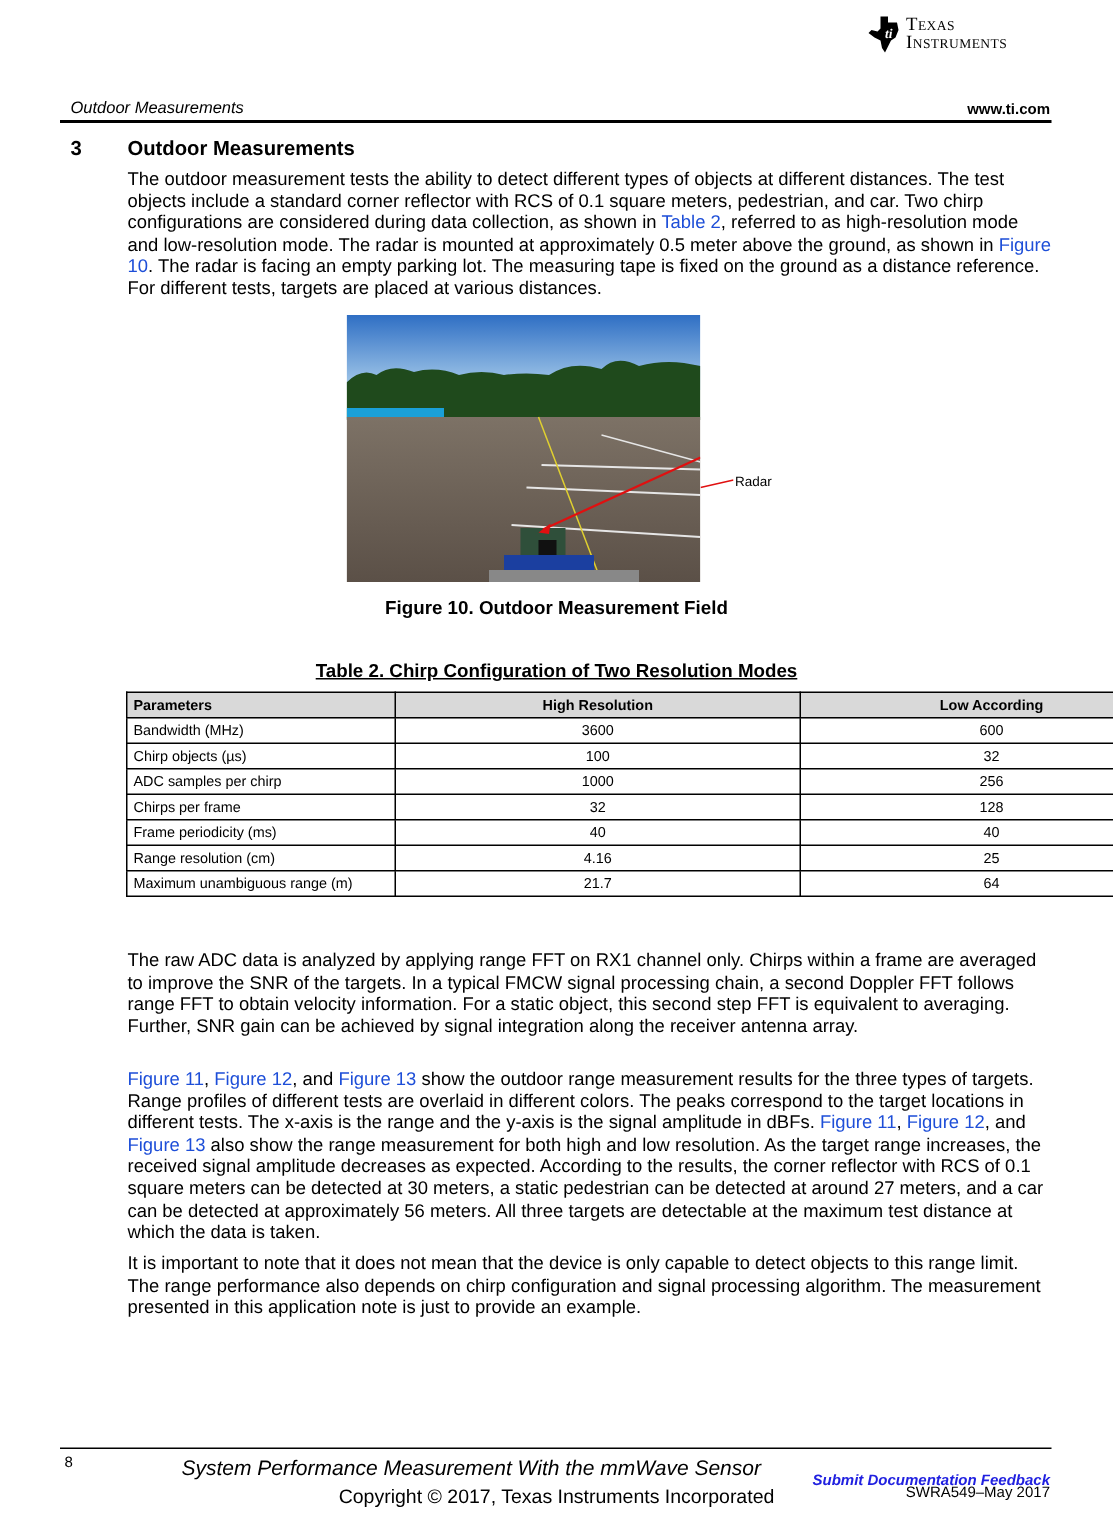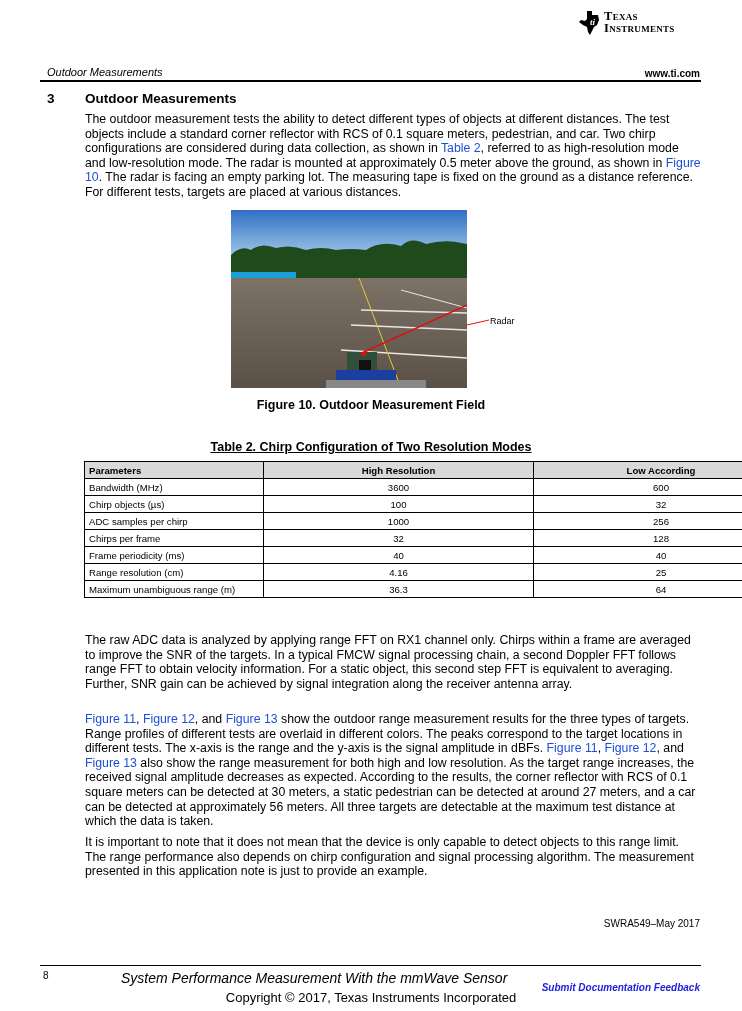--- a/index.html
+++ b/index.html
@@ -1,41 +1,41 @@
 <!DOCTYPE html>
 <html><head>
 <meta charset="utf-8">
 <style>
   html, body { margin:0; padding:0; background:#fff; }
   body { width:742px; height:1011px; position:relative; overflow:hidden;
          font-family:"Liberation Sans", sans-serif; color:#000; }
   .abs { position:absolute; }
   .logo { left:578px; top:10px; width:130px; height:30px; }
   .logo-text { position:absolute; left:26px; top:0px; font-family:"Liberation Serif", serif;
-               font-size:12.5px; line-height:12px; letter-spacing:0.3px; font-variant:small-caps; font-weight:bold; }
+               font-size:12.5px; line-height:12px; letter-spacing:0.3px; font-variant:small-caps; font-weight:normal; }
   .hdr-left { left:47px; top:66px; font-size:11px; font-style:italic; }
   .hdr-right { right:42px; top:68px; font-size:10px; font-weight:bold; }
   .hdr-rule { left:40px; top:80px; width:661px; height:2px; background:#000; }
   .sec-num { left:47px; top:91px; font-size:13.5px; font-weight:bold; }
   .sec-title { left:85px; top:91px; font-size:13.5px; font-weight:bold; }
   .para { left:85px; width:617px; font-size:12.3px; line-height:14.6px; }
   .link { color:#1d4ed8; }
   .photo { left:231px; top:210px; width:236px; height:178px; overflow:hidden; }
   .radar-label { left:490px; top:316px; font-size:9px; }
   .fig-cap { left:0; width:742px; top:398px; text-align:center; font-size:12.5px; font-weight:bold; }
   .tbl-cap { left:0; width:742px; top:440px; text-align:center; font-size:12.5px; font-weight:bold;text-decoration:underline; }
   table.tbl { position:absolute; left:84px; top:461px; width:705px; border-collapse:collapse; font-size:9.6px; }
   table.tbl th, table.tbl td { border:1px solid #000; height:16px; padding:0 4px; }
   table.tbl th { background:#d9d9d9; font-weight:bold; }
   table.tbl th.c1, table.tbl td.c1 { text-align:left; width:170px; }
   table.tbl th.c, table.tbl td.c { text-align:center; }
   .ftr-rule { left:40px; top:965px; width:661px; height:1px; background:#000; }
   .ftr-page { left:43px; top:970px; font-size:10px; }
   .ftr-title { left:85px; top:970px; font-size:14px; font-style:italic;margin-left:36px; }
-  .ftr-doc { right:42px; top:918px; font-size:10px; }
+  .ftr-doc { right:42px; top:990px; font-size:10px; }
   .ftr-feedback { right:42px; top:982px; font-size:10px; font-style:italic; font-weight:bold; color:#2020e0; }
   .ftr-copy { left:0; width:742px; top:990px; text-align:center; font-size:13px; }
 </style>
 </head>
 <body>
 
 <div class="abs logo">
   <svg width="24" height="26" viewBox="0 0 24 26" style="position:absolute;left:0;top:0;">
     <path d="M9 1 L14 1 L14 5 L20 5 L21 10 L19 15 L16 17 L14 21 L12 25 L10 22 L9 17 L5 15 L1 12 L3 10 L7 11 L9 9 Z" fill="#000"></path>
     <text x="12" y="15" font-family="Liberation Serif, serif" font-size="9" font-style="italic" font-weight="bold" fill="#fff">ti</text>
@@ -126,21 +126,21 @@
       <td class="c">40</td>
       <td class="c">40</td>
     </tr>
     <tr>
       <td class="c1">Range resolution (cm)</td>
       <td class="c">4.16</td>
       <td class="c">25</td>
     </tr>
     <tr>
       <td class="c1">Maximum unambiguous range (m)</td>
-      <td class="c">36.3</td>
+      <td class="c">21.7</td>
       <td class="c">64</td>
     </tr>
   </tbody>
 </table>
 
 <div class="abs para" style="top:633px;">The raw ADC data is analyzed by applying range FFT on RX1 channel only. Chirps within a frame are averaged to improve the SNR of the targets. In a typical FMCW signal processing chain, a second Doppler FFT follows range FFT to obtain velocity information. For a static object, this second step FFT is equivalent to averaging. Further, SNR gain can be achieved by signal integration along the receiver antenna array.</div>
 
 <div class="abs para" style="top:712px;">
   <span class="link">Figure 11</span><span>, </span><span class="link">Figure 12</span><span>, and </span><span class="link">Figure 13</span><span> show the outdoor range measurement results for the three types of targets. Range profiles of different tests are overlaid in different colors. The peaks correspond to the target locations in different tests. The x-axis is the range and the y-axis is the signal amplitude in dBFs. </span><span class="link">Figure 11</span><span>, </span><span class="link">Figure 12</span><span>, and </span><span class="link">Figure 13</span><span> also show the range measurement for both high and low resolution. As the target range increases, the received signal amplitude decreases as expected. According to the results, the corner reflector with RCS of 0.1 square meters can be detected at 30 meters, a static pedestrian can be detected at around 27 meters, and a car can be detected at approximately 56 meters. All three targets are detectable at the maximum test distance at which the data is taken.</span>
 </div>

